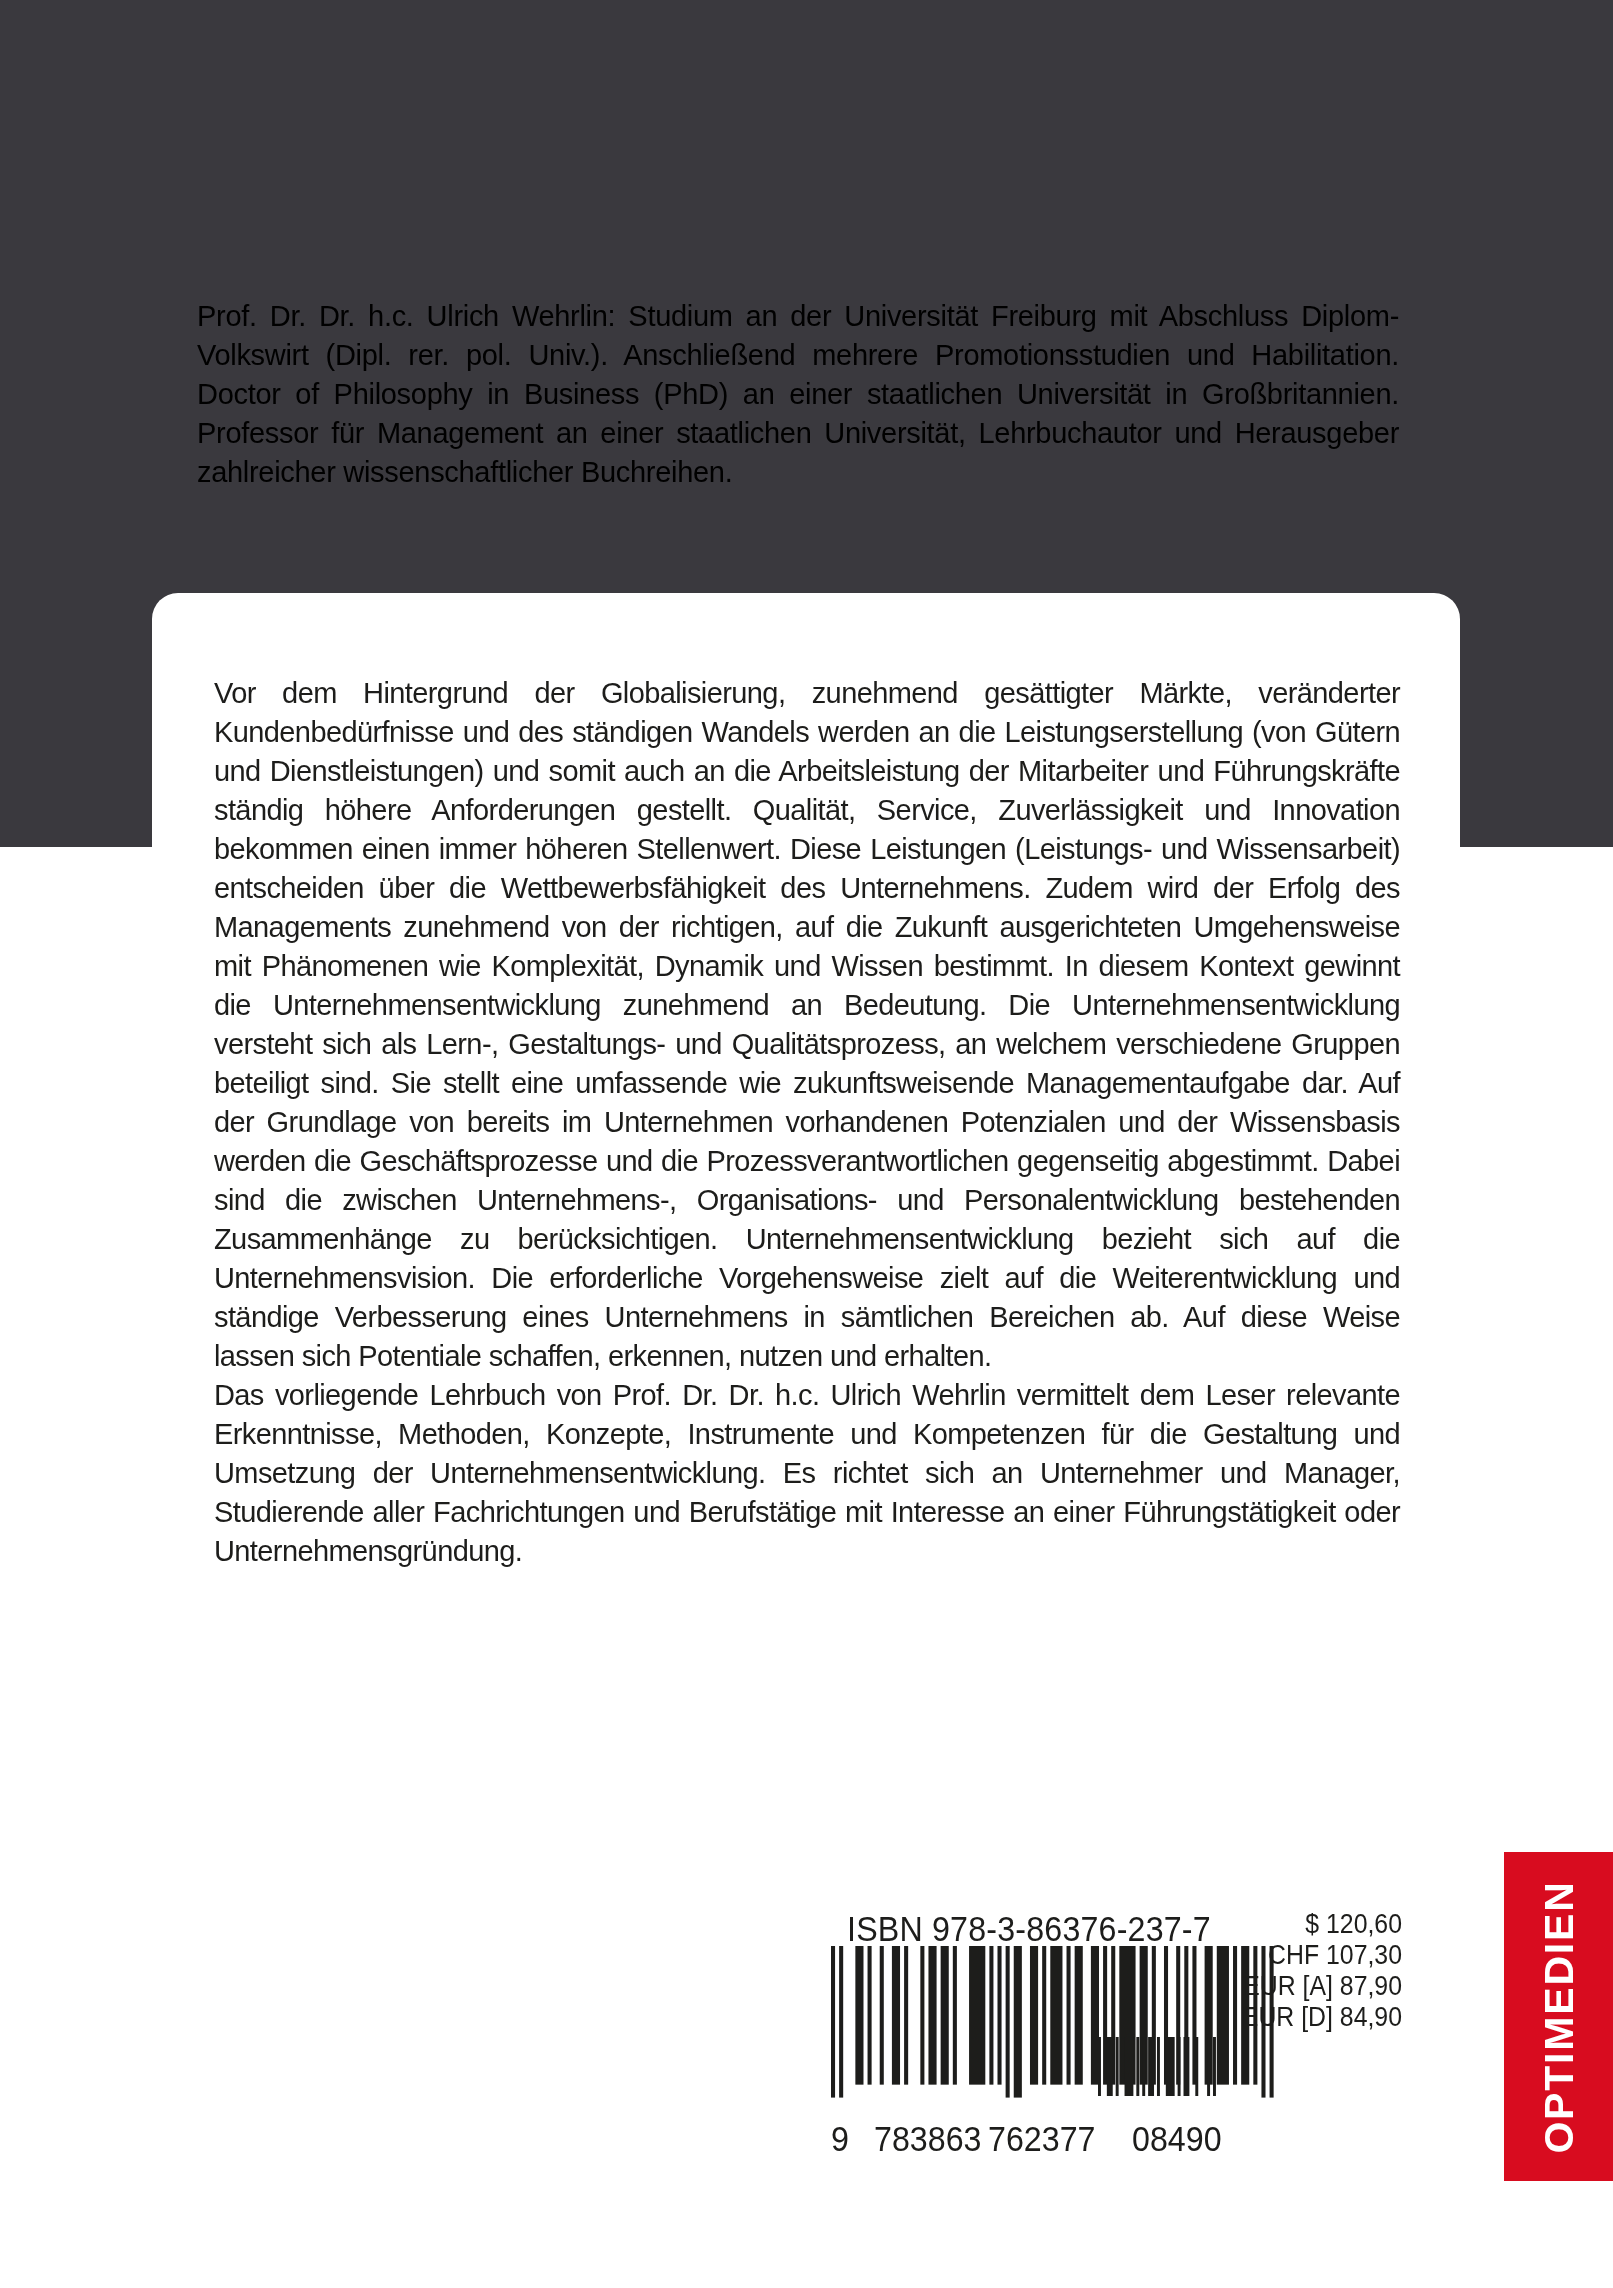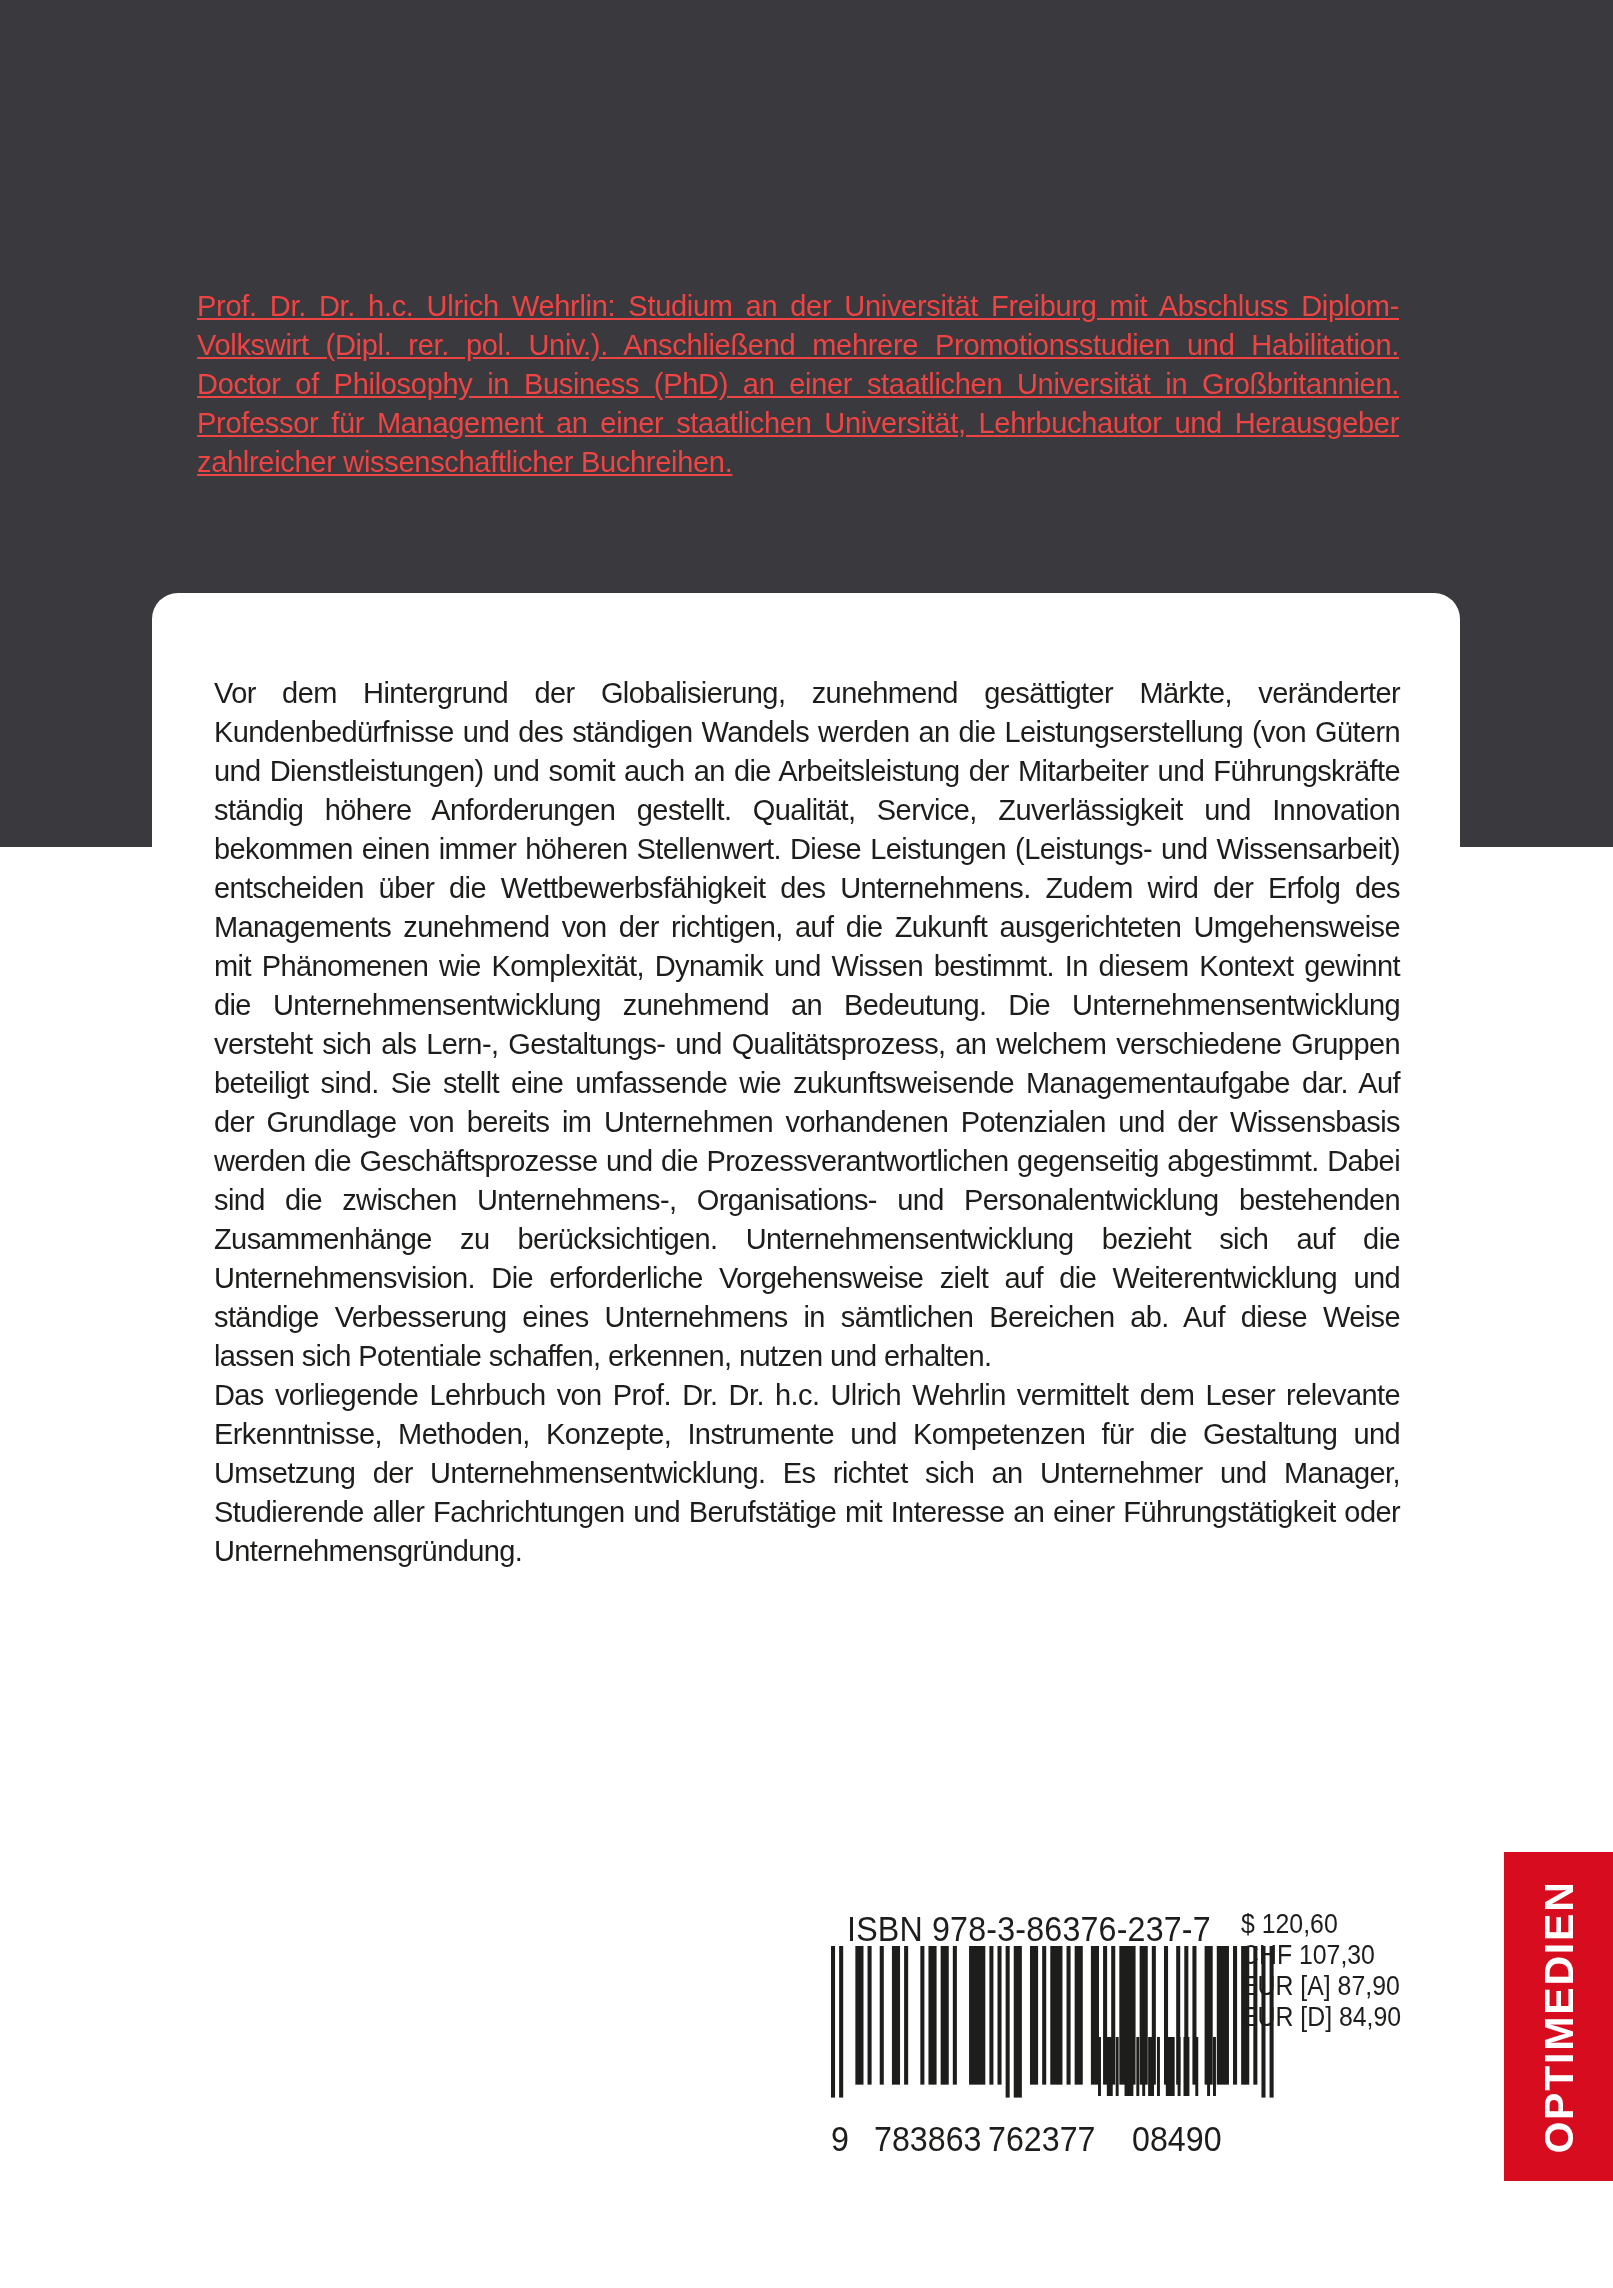--- a/index.html
+++ b/index.html
@@ -6,28 +6,27 @@
   body {
     width: 1613px; height: 2289px; position: relative; overflow: hidden;
     background: #ffffff;
     font-family: "Liberation Sans", sans-serif;
   }
   .top-band {
     position: absolute; left: 0; top: 0; width: 1613px; height: 847px;
     background: #3a393e;
   }
   .author-bio {
-    position: absolute; left: 197px; top: 287px; width: 1202px;
-    color: #ef4444;
+    position: absolute; left: 197px; top: 297px; width: 1202px;
+    color: #000000;
     font-family: "Liberation Sans Narrow", "Liberation Sans", sans-serif;
     font-size: 29px; line-height: 39px;
     text-align: justify;
     letter-spacing: -0.3px;
     transform-origin: left top;
-    text-decoration: underline;
   }
   .card {
     position: absolute; left: 152px; top: 593px; width: 1308px; height: 1108px;
     background: #ffffff;
     border-radius: 26px 26px 0 0;
   }
   .blurb {
     position: absolute; left: 214px; top: 674px; width: 1186px;
     color: #1d1d1b;
     font-size: 29px; line-height: 39px;
@@ -41,21 +40,21 @@
     transform: scaleX(0.92); transform-origin: left top;
   }
   .barcode-main { position: absolute; left: 831px; top: 1946px; width: 443px; height: 171px; }
   .barcode-addon { position: absolute; left: 1098px; top: 2037px; width: 129px; height: 59px; }
   .digits {
     position: absolute; font-size: 35px; color: #1d1d1b;
     transform: scaleX(0.92); transform-origin: left top;
   }
   .prices {
     position: absolute; left: 1227px; top: 1909px; width: 175px;
-    text-align: left; color: #1d1d1b;
+    text-align: right; color: #1d1d1b;
     font-size: 27px; line-height: 31px;
   }
   .prices div { transform: scaleX(0.92); transform-origin: right top; }
   .publisher-strip {
     position: absolute; left: 1504px; top: 1852px; width: 109px; height: 329px;
     background: #d80c1f;
   }
   .publisher-name {
     position: absolute; left: 50%; top: 50%;
     transform: translate(-50%, -50%) rotate(-90deg);

